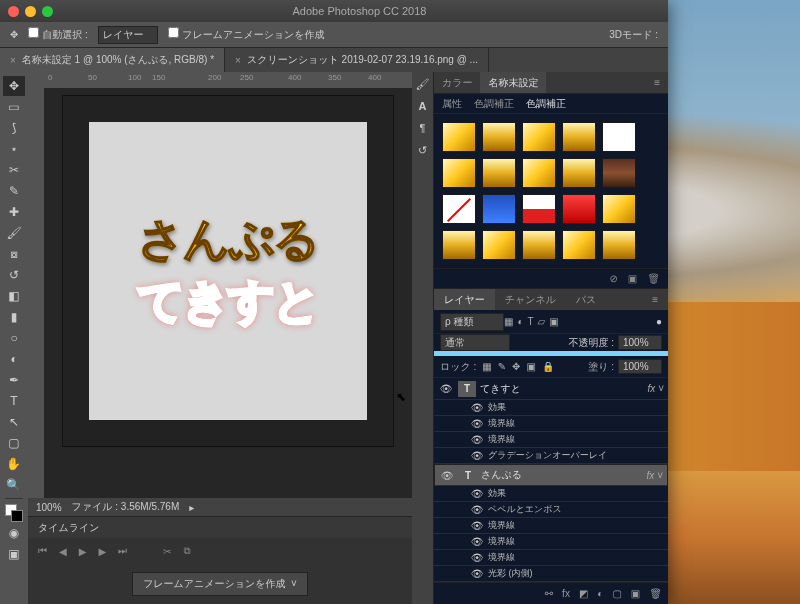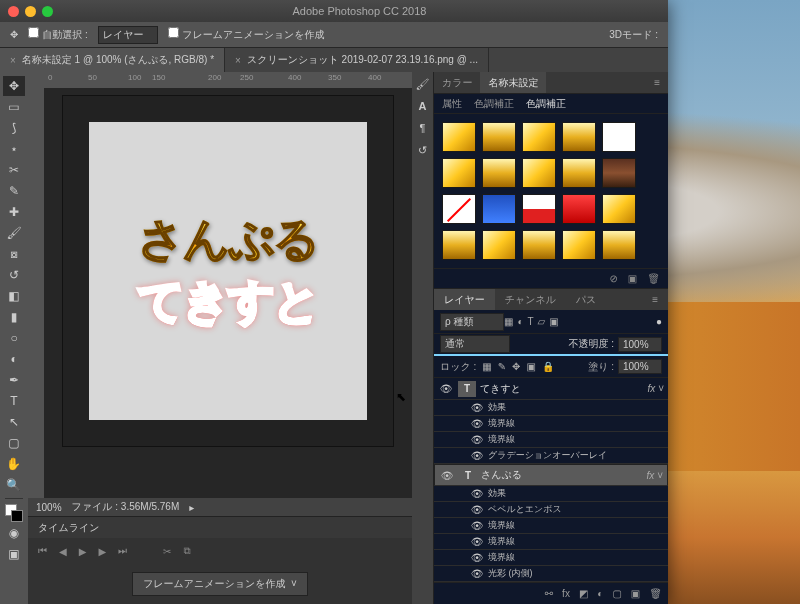--- a/index.html
+++ b/index.html
@@ -64,21 +64,21 @@
 .sw-blue{background:linear-gradient(180deg,#2050c0,#4080ff)}
 .sw-wr{background:linear-gradient(180deg,#fff 50%,#e02020 50%)}
 .sw-red{background:linear-gradient(180deg,#ff4040,#c00000)}
 .sw-foot{height:20px;display:flex;align-items:center;justify-content:flex-end;padding:0 8px;gap:10px;color:#888;font-size:11px;border-top:1px solid #222}
 .layers-h{height:22px;display:flex;background:#383838;border-top:1px solid #222}
 .lh-tab{padding:0 10px;display:flex;align-items:center;font-size:10px;color:#999}
 .lh-tab.active{background:#474747;color:#ddd}
 .l-row1{height:24px;display:flex;align-items:center;padding:0 6px;gap:0;border-bottom:1px solid #222}
 .l-row1 .sel{flex:0 0 auto;width:64px}
 .l-icons{display:flex;gap:4px;color:#aaa;font-size:10px}
-.l-row2{height:22px;display:flex;align-items:center;padding:0 6px;gap:24px;font-size:10px;border-bottom:2px solid #7dd3fc}
+.l-row2{height:22px;display:flex;padding:0 6px;gap:24px;font-size:10px;border-bottom:5px solid #7dd3fc}
 .l-row2 .r{margin-left:auto;display:flex;align-items:center;gap:4px}
 .l-lock{height:22px;display:flex;align-items:center;padding:0 6px;gap:6px;font-size:10px;color:#aaa;border-bottom:1px solid #222}
 .l-lock .r{margin-left:auto;display:flex;align-items:center;gap:4px}
 .layer-list{flex:1;overflow:auto;font-size:10px}
 .ly{display:flex;align-items:center;height:22px;padding:0 4px;gap:4px;border-bottom:1px solid #2c2c2c}
 .ly.sel{background:#5a5a5a}
 .ly .eye{width:16px;text-align:center;color:#ccc}
 .ly .thumb{width:18px;height:16px;background:#fff;display:flex;align-items:center;justify-content:center;color:#333;font-size:10px;font-weight:bold}
 .ly .thumb.t{background:#5a5a5a;color:#ddd}
 .ly .nm{flex:1;color:#ddd;overflow:hidden;text-overflow:ellipsis;white-space:nowrap}

